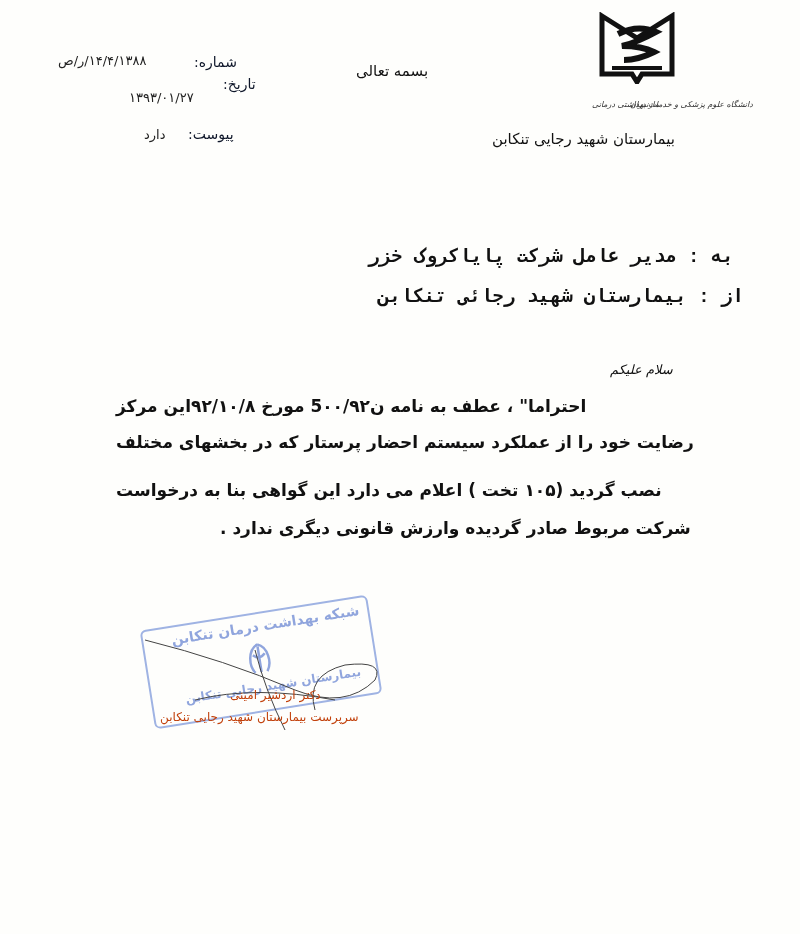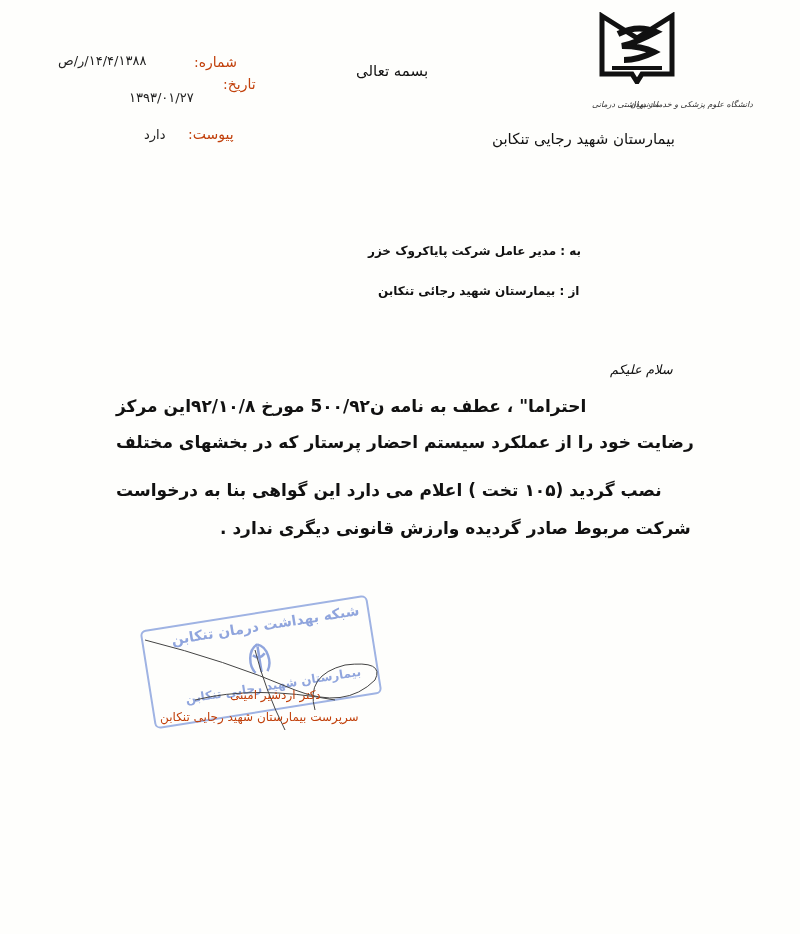--- a/index.html
+++ b/index.html
@@ -11,28 +11,28 @@
     position: relative;
   }
   .page { position: absolute; inset: 0; background: #fefefc; }
   .abs { position: absolute; direction: rtl; white-space: nowrap; }
 
   
   .logo { position: absolute; left: 598px; top: 12px; width: 78px; height: 72px; }
   .logo-caption { position: absolute; direction: rtl; font-size: 8px; color: #333; white-space: nowrap;
                   font-family: "DejaVu Serif", serif; font-style: italic; }
 
-  .meta-label { font-size: 14px; color: #c2410c; }
+  .meta-label { font-size: 14px; color: #0f172a; }
   .meta-value { font-size: 13px; color: #222; }
 
   .bismillah { font-size: 15px; color: #111; }
   .hospital-header { font-size: 15px; color: #111; }
   .slogan { font-size: 15px; color: #222; }
 
-  .addr { font-size: 12px; font-weight: bold; color: #111; }
+  .addr { font-size: 19px; font-weight: bold; color: #111; font-family: Liberation Mono, monospace; }
   .salutation { font-size: 13px; font-style: italic; color: #111; }
 
   .body-line { font-size: 17px; font-weight: bold; color: #111; }
 
   
   .stamp {
     position: absolute; left: 146px; top: 612px; width: 226px; height: 96px;
     border: 2px solid #8fa6df; border-radius: 6px;
     transform: rotate(-9deg); opacity: 0.85;
   }

